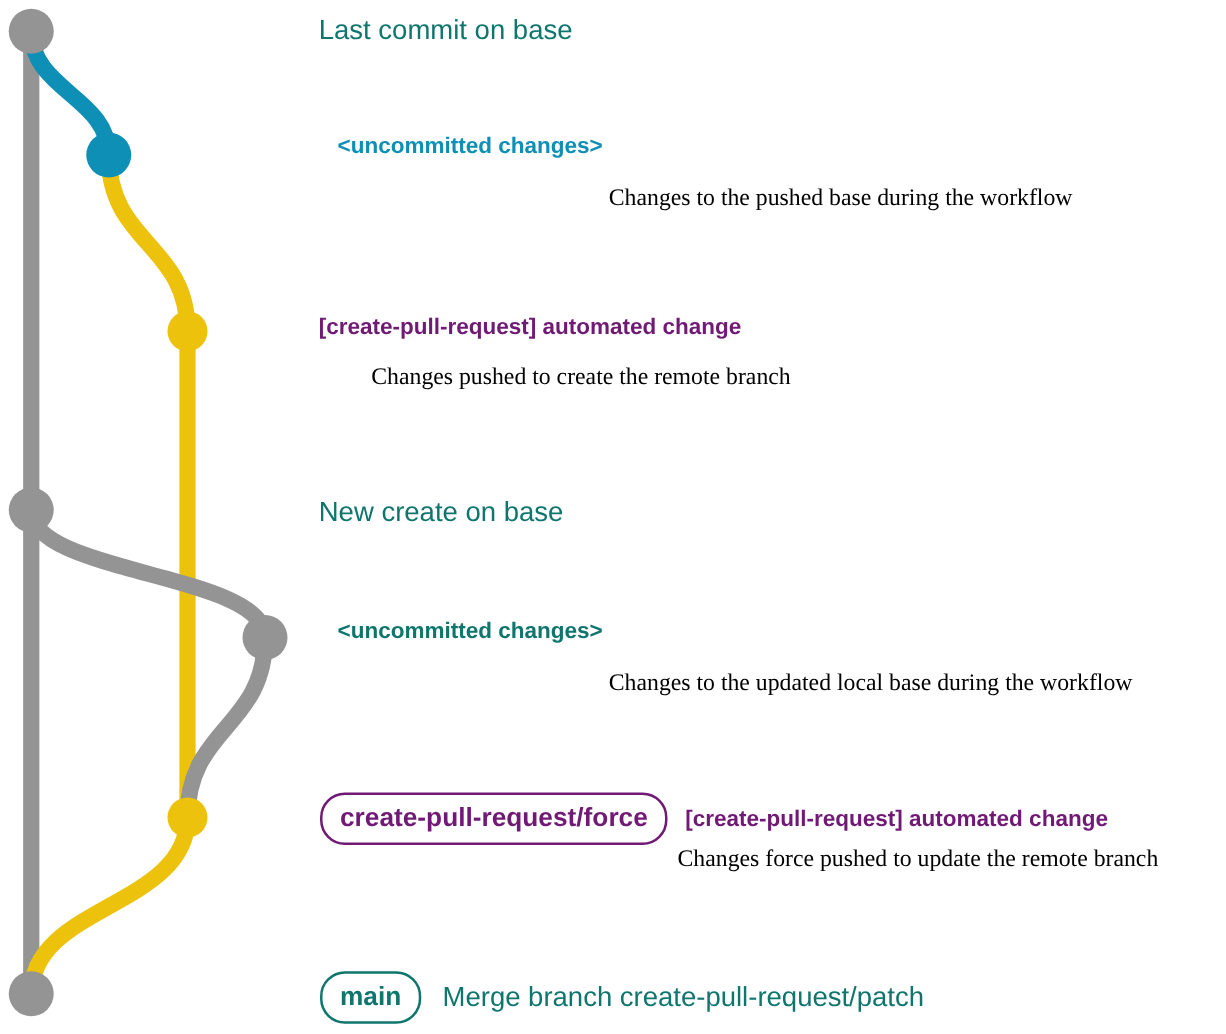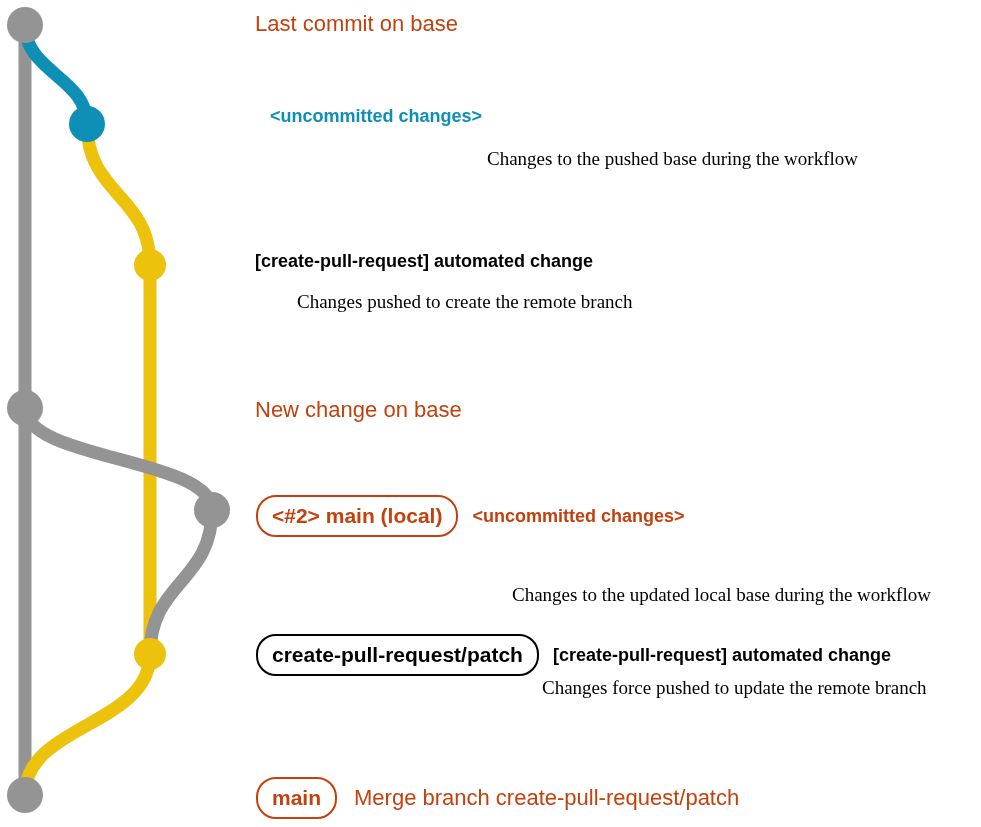--- a/index.html
+++ b/index.html
@@ -61,35 +61,35 @@
   .desc {
     position: absolute;
     font-family: "Liberation Serif", serif;
     font-size: 19px;
     color: #000000;
     white-space: nowrap;
     line-height: 1;
   }
 
   .c-blue   { color: #0e8fb5; }
-  .c-yellow { color: #000000; }
-  .c-grey   { color: #c2410c; }
+  .c-yellow { color: #701a75; }
+  .c-grey   { color: #0f766e; }
 
   
   #row-last-commit   { left: 255px; top: 13px; }
   #row-local-1       { left: 256px; top: 107px; }
   #row-remote-1      { left: 255px; top: 252px; }
   #row-new-commit    { left: 255px; top: 399px; }
   #row-local-2       { left: 256px; top: 495px; }
   #row-remote-2      { left: 256px; top: 634px; }
   #row-merge         { left: 256px; top: 777px; text-align: right; }
 
   #desc-local-1      { left: 487px; top: 149px; }
   #desc-remote-1     { left: 271px; top: 292px; margin-left: 26px; }
-  #desc-local-2      { left: 512px; top: 537px; margin-top: 48px; }
+  #desc-local-2      { left: 487px; top: 537px; }
   #desc-remote-2     { left: 542px; top: 678px; }
 
   .gap-sm { width: 14px; }
   .gap-md { width: 17px; }
 </style>
 </head>
 <body>
 
 <svg id="graph-canvas" viewBox="0 0 981 827" xmlns="http://www.w3.org/2000/svg">
 
@@ -125,32 +125,31 @@
   <span class="headline c-blue">&lt;uncommitted changes&gt;</span>
 </div>
 <div class="desc" id="desc-local-1">Changes to the pushed base during the workflow</div>
 
 <div class="row" id="row-remote-1">
   <span class="headline c-yellow">[create-pull-request] automated change</span>
 </div>
 <div class="desc" id="desc-remote-1">Changes pushed to create the remote branch</div>
 
 <div class="row" id="row-new-commit">
-  <span class="plain-headline c-grey">New change on base</span>
+  <span class="plain-headline c-grey">New create on base</span>
 </div>
 
 <div class="row" id="row-local-2">
-  <span class="pill c-grey">&lt;#2&gt; main (local)</span>
   <span class="gap-sm"></span>
   <span class="headline c-grey">&lt;uncommitted changes&gt;</span>
 </div>
 <div class="desc" id="desc-local-2">Changes to the updated local base during the workflow</div>
 
 <div class="row" id="row-remote-2">
-  <span class="pill c-yellow">create-pull-request/patch</span>
+  <span class="pill c-yellow">create-pull-request/force</span>
   <span class="gap-sm"></span>
   <span class="headline c-yellow">[create-pull-request] automated change</span>
 </div>
 <div class="desc" id="desc-remote-2">Changes force pushed to update the remote branch</div>
 
 <div class="row" id="row-merge">
   <span class="pill c-grey">main</span>
   <span class="gap-md"></span>
   <span class="plain-headline c-grey">Merge branch create-pull-request/patch</span>
 </div>

